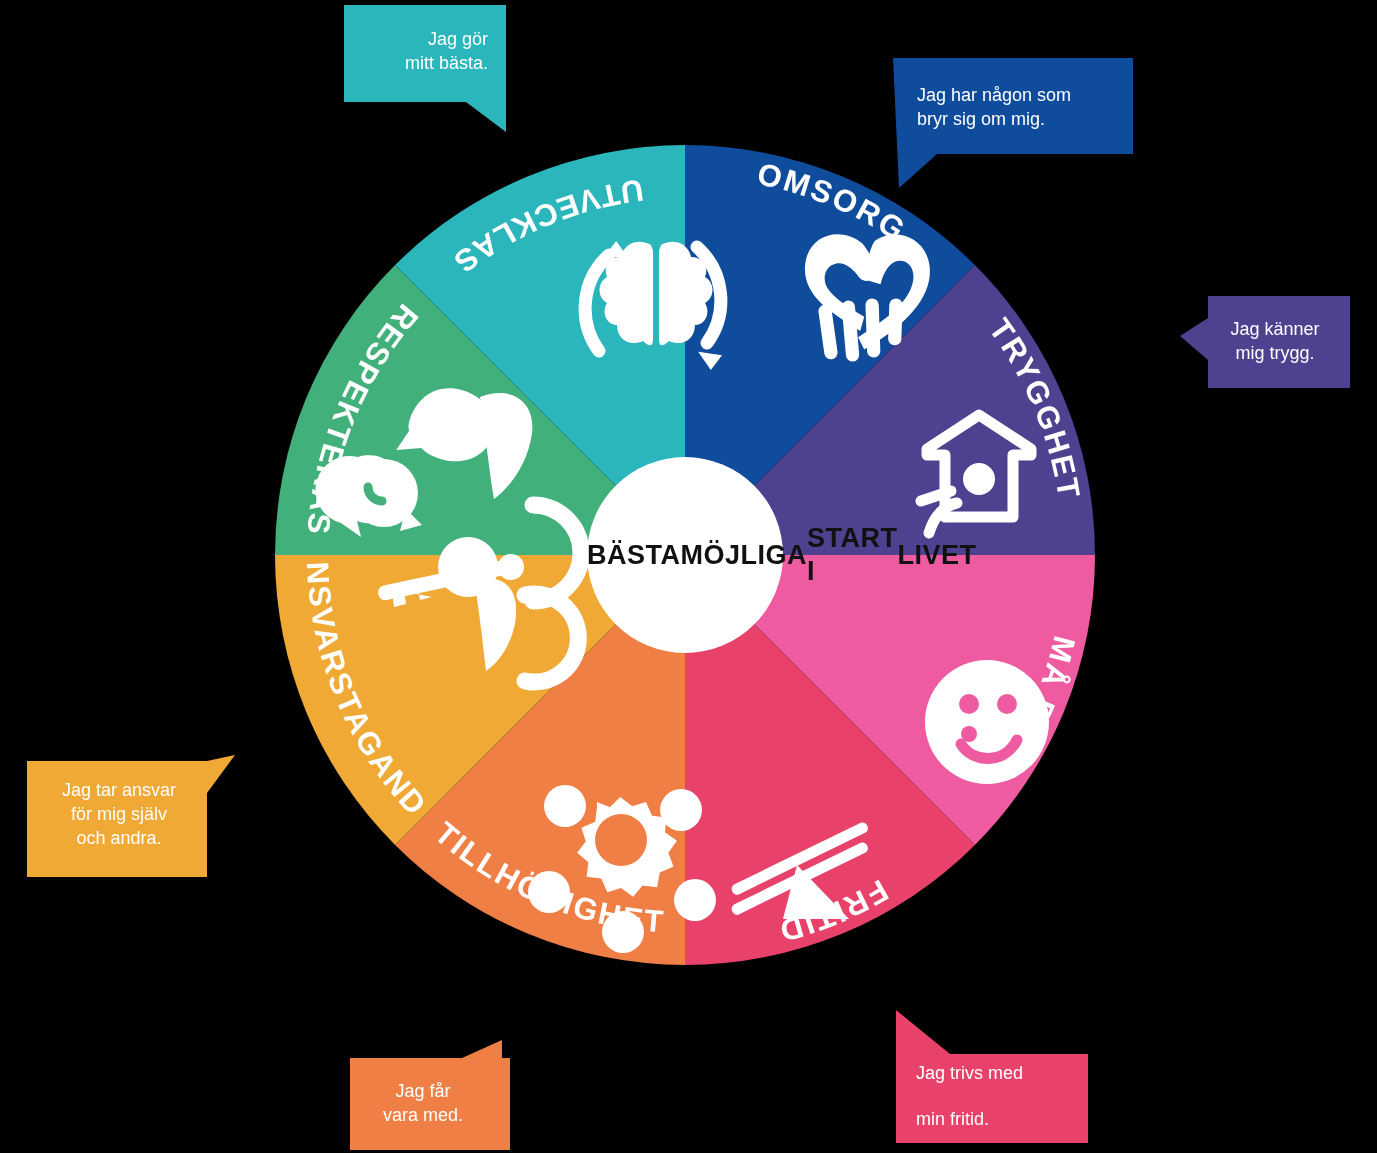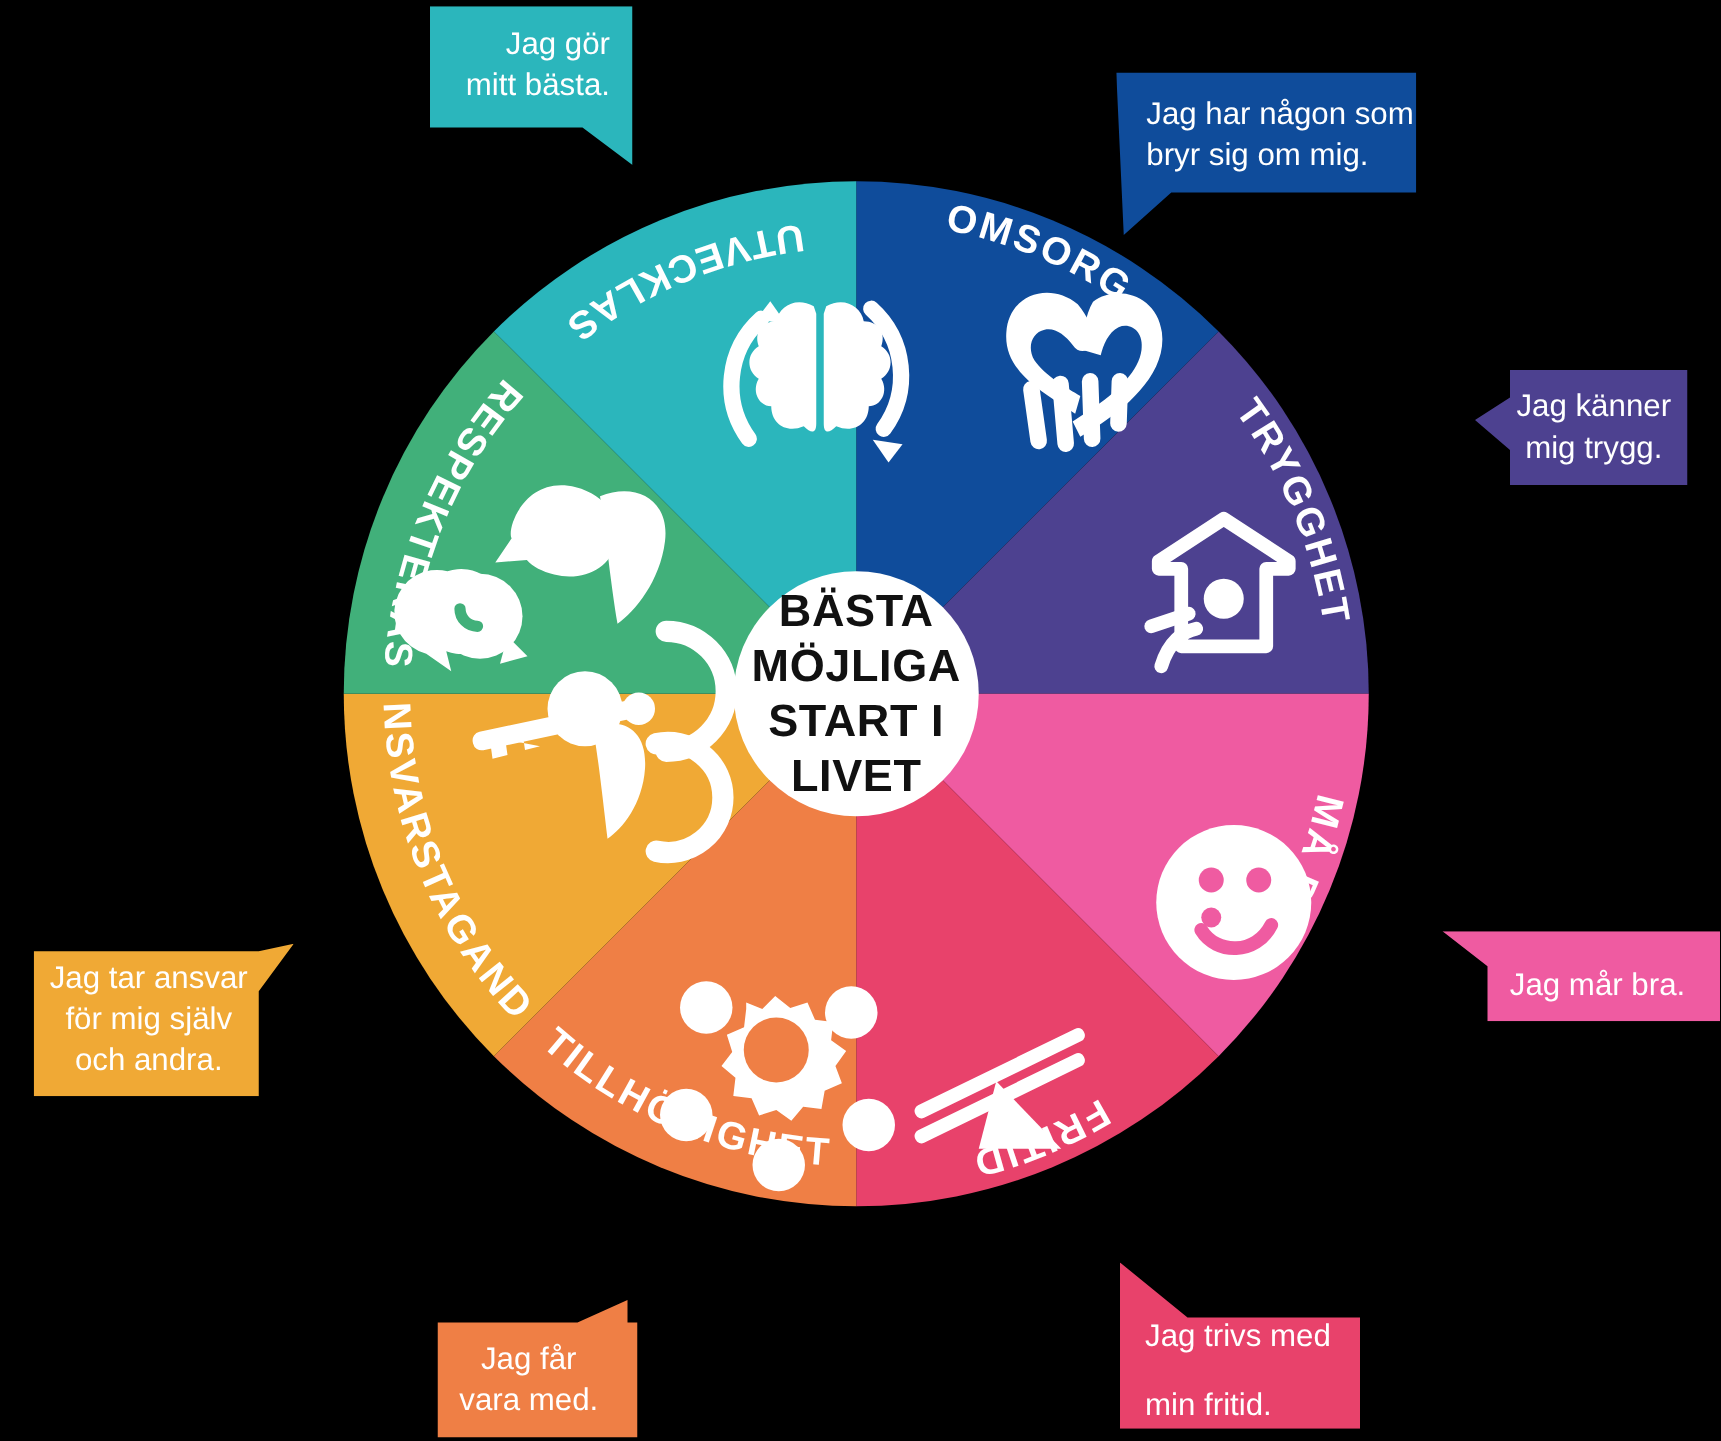--- a/index.html
+++ b/index.html
@@ -4,21 +4,21 @@
 <style>
   html,body{margin:0;padding:0;background:#000;}
   body{width:1377px;height:1153px;position:relative;overflow:hidden;
        font-family:"Liberation Sans", sans-serif;}
   #stage{position:absolute;inset:0;}
   .wheel{position:absolute;left:235px;top:105px;width:900px;height:900px;}
   .bubble{position:absolute;color:#fff;display:block;}
   .bubble svg{position:absolute;left:0;top:0;}
   .btxt{position:absolute;left:0;top:0;width:100%;height:100%;
         display:flex;flex-direction:column;justify-content:center;
-        box-sizing:border-box;font-size:25px;line-height:1.32;}
+        box-sizing:border-box;font-size:18px;line-height:1.32;}
   .btxt span{display:block;white-space:pre;}
   .ctr-label{font-weight:bold;}
 </style>
 </head>
 <body>
 
 <div id="stage">
 
   <div class="wheel">
     <svg width="900" height="900" viewBox="0 0 900 900">
@@ -154,23 +154,23 @@
           <path d="M96,30 C110,22 124,30 126,42 C138,42 144,52 140,62
                    C150,68 150,82 140,88 C146,98 140,110 130,110
                    C130,124 118,132 104,126 C98,132 94,132 94,124 L94,36 Z"></path>
         </g>
       </g>
 
       <circle cx="450" cy="450" r="98" fill="#ffffff"></circle>
     </svg>
 
     <div style="position:absolute;left:352px;top:352px;width:196px;height:196px;
-                display:flex;flex-direction:column;align-items:center;
-                justify-content:center;color:#111;font-weight:bold;
-                font-size:36px;line-height:1.22;letter-spacing:.5px;">
+                display:flex;flex-direction:row;align-items:center;
+                justify-content:flex-start;color:#111;font-weight:bold;
+                font-size:27px;line-height:1.22;letter-spacing:.5px;">
       <span class="ctr-label">BÄSTA</span>
       <span class="ctr-label">MÖJLIGA</span>
       <span class="ctr-label">START I</span>
       <span class="ctr-label">LIVET</span>
     </div>
   </div>
 
   <div class="bubble" style="left:344px;top:5px;width:162px;height:127px;">
     <svg width="162" height="127" viewBox="0 0 162 127">
       <path d="M0,0 H162 V127 L122,97 H0 Z" fill="#2BB6BC"></path>
@@ -195,28 +195,20 @@
     <svg width="170" height="92" viewBox="0 0 170 92">
       <path d="M28,0 H170 V92 H28 V64 L0,40 L28,22 Z" fill="#4D4190"></path>
     </svg>
     <div class="btxt" style="padding:0 10px 0 30px;text-align:center;">
       <span>Jag känner</span>
       <span>mig trygg.</span>
     </div>
   </div>
 
 
-  <div class="bubble" style="left:1146px;top:745px;width:230px;height:72px;">
-    <svg width="230" height="72" viewBox="0 0 230 72">
-      <path d="M8,0 H230 V72 H44 V28 Z" fill="#EF5BA1"></path>
-    </svg>
-    <div class="btxt" style="padding:14px 16px 0 50px;text-align:center;">
-      <span>Jag mår bra.</span>
-    </div>
-  </div>
 
   <div class="bubble" style="left:27px;top:755px;width:208px;height:122px;">
     <svg width="208" height="122" viewBox="0 0 208 122">
       <path d="M0,6 H180 L208,0 L180,38 V122 H0 Z" fill="#F0A935"></path>
     </svg>
     <div class="btxt" style="padding:14px 24px 16px 0;text-align:center;">
       <span>Jag tar ansvar</span>
       <span>för mig själv</span>
       <span>och andra.</span>
     </div>

